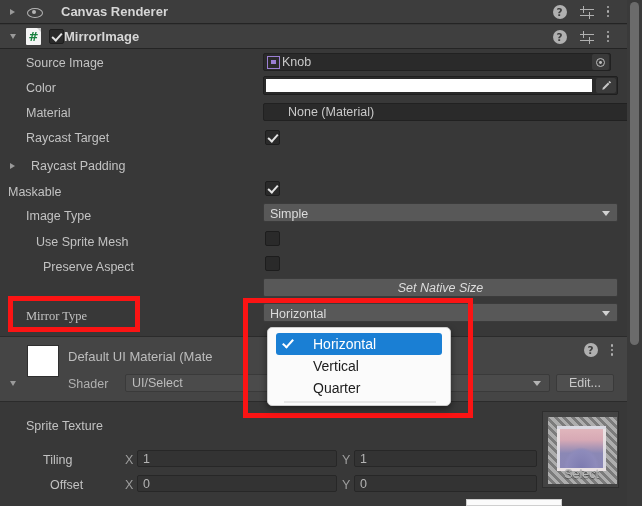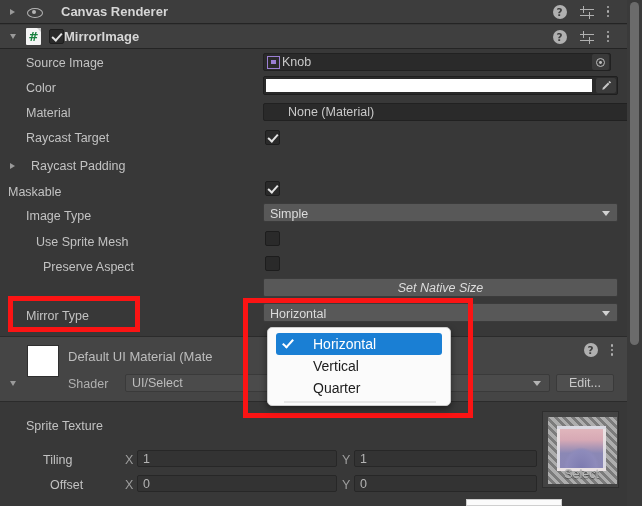--- a/index.html
+++ b/index.html
@@ -372,21 +372,21 @@
 
   <div class="row" style="left:43px; top:256px;">
     <span class="lbl">Preserve Aspect</span>
   </div>
   <div style="position:absolute; left:265px; top:256px;" class="chk"></div>
 
   <div class="btn" style="left:263px; top:278px; width:355px;font-style:italic;">
     <span>Set Native Size</span>
   </div>
 
-  <div class="row" style="left:26px; top:305px;">
+  <div class="row" style="left:26px; top:305px;font-family:Liberation Serif, serif;">
     <span class="lbl">Mirror Type</span>
   </div>
   <div class="dropfield" style="left:263px; top:303px; width:355px;">
     <span>Horizontal</span>
     <span class="dd-arrow"></span>
   </div>
 
   <div class="mat-block">
     <div class="mat-swatch"></div>
     <div class="mat-title">Default UI Material (Mate</div>

